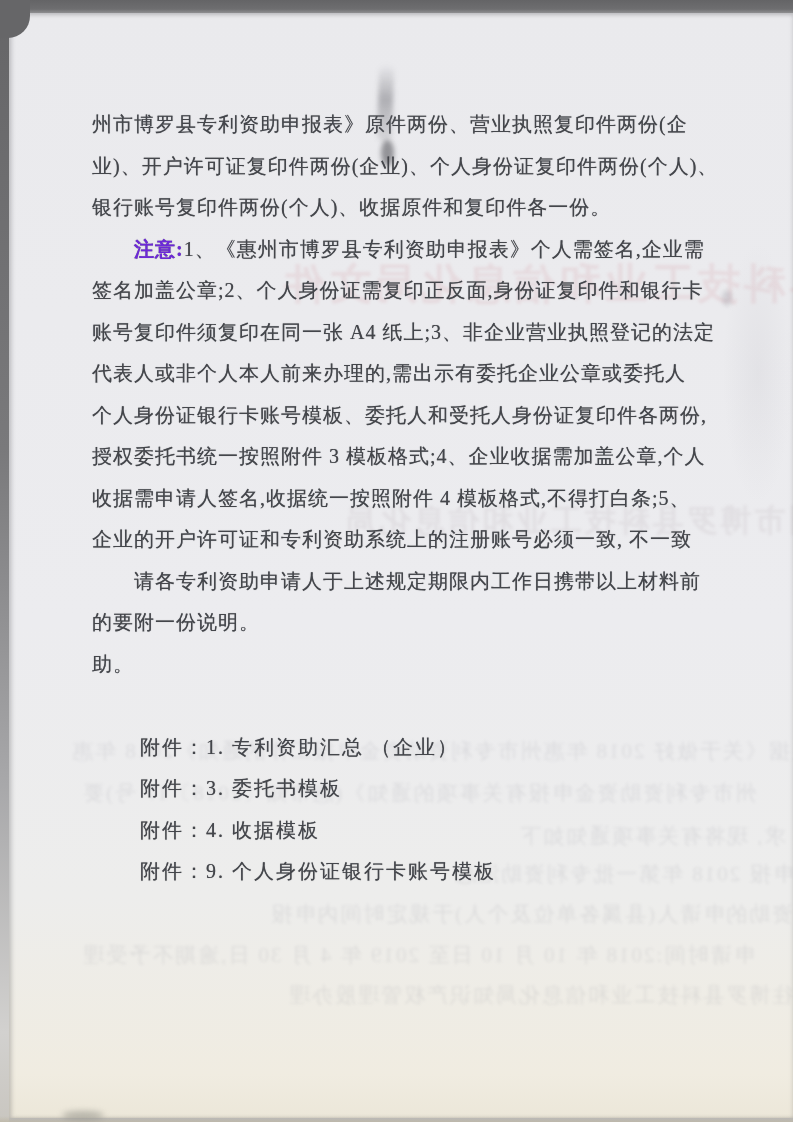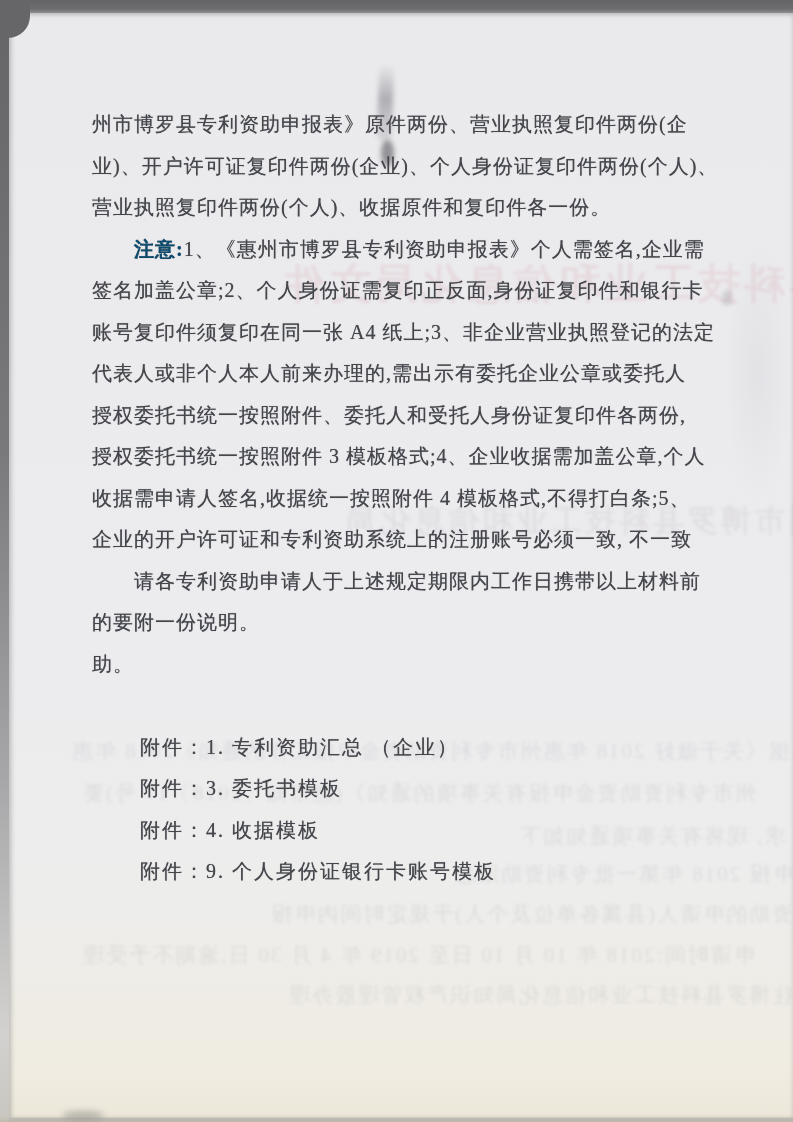--- a/index.html
+++ b/index.html
@@ -39,21 +39,21 @@
   .text-layer { position: absolute; top: 104px; left: 92px; right: 40px; }
   .line {
     height: 41.5px; line-height: 41.5px;
     font-size: 20px; letter-spacing: 1px;
     color: #44464b; white-space: nowrap;
     text-shadow: 0 0 0.7px rgba(70,72,78,.75);
   }
   .indent { padding-left: 42px; }
   .attach { padding-left: 48px; letter-spacing: 2px; }
   .spacer { height: 41.5px; }
-  .bold-label { font-weight: bold; color: #0c4a6e; }
+  .bold-label { font-weight: bold; color: #6d28d9; }
 
   
   .bleed {
     position: absolute; white-space: nowrap;
     transform: scaleX(-1); filter: blur(1.6px);
     pointer-events: none;
   }
   .bleed-red  { color: #c05a66; opacity: .11; font-size: 42px; letter-spacing: 4px; font-weight: bold; }
   .bleed-bold { color: #97868e; opacity: .12; font-size: 31px; letter-spacing: 3px; font-weight: bold; }
   .bleed-gray { color: #80808c; opacity: .15; font-size: 21px; letter-spacing: 2px; }
@@ -89,29 +89,29 @@
     <div class="bleed bleed-gray" style="top:887px; right:0px;">资助的申请人(县属各单位及个人)于规定时间内申报</div>
     <div class="bleed bleed-gray" style="top:928px; left:72px;">申请时间:2018 年 10 月 10 日至 2019 年 4 月 30 日,逾期不予受理</div>
     <div class="bleed bleed-gray" style="top:968px; right:0px;">往博罗县科技工业和信息化局知识产权管理股办理</div>
 
   </div>
 
   <div class="text-layer">
 
     <div class="line">州市博罗县专利资助申报表》原件两份、营业执照复印件两份(企</div>
     <div class="line">业)、开户许可证复印件两份(企业)、个人身份证复印件两份(个人)、</div>
-    <div class="line">营业执照复印件两份(个人)、收据原件和复印件各一份。</div>
+    <div class="line">银行账号复印件两份(个人)、收据原件和复印件各一份。</div>
 
     <div class="line indent">
       <span class="bold-label">注意:</span><span>1、《惠州市博罗县专利资助申报表》个人需签名,企业需</span>
     </div>
     <div class="line">签名加盖公章;2、个人身份证需复印正反面,身份证复印件和银行卡</div>
     <div class="line">账号复印件须复印在同一张 A4 纸上;3、非企业营业执照登记的法定</div>
     <div class="line">代表人或非个人本人前来办理的,需出示有委托企业公章或委托人</div>
-    <div class="line">授权委托书统一按照附件、委托人和受托人身份证复印件各两份,</div>
+    <div class="line">个人身份证银行卡账号模板、委托人和受托人身份证复印件各两份,</div>
     <div class="line">授权委托书统一按照附件 3 模板格式;4、企业收据需加盖公章,个人</div>
     <div class="line">收据需申请人签名,收据统一按照附件 4 模板格式,不得打白条;5、</div>
     <div class="line">企业的开户许可证和专利资助系统上的注册账号必须一致, 不一致</div>
     <div class="line indent">请各专利资助申请人于上述规定期限内工作日携带以上材料前</div>
 
     <div class="line">的要附一份说明。</div>
     <div class="line">助。</div>
 
     <div class="spacer"></div>
 

